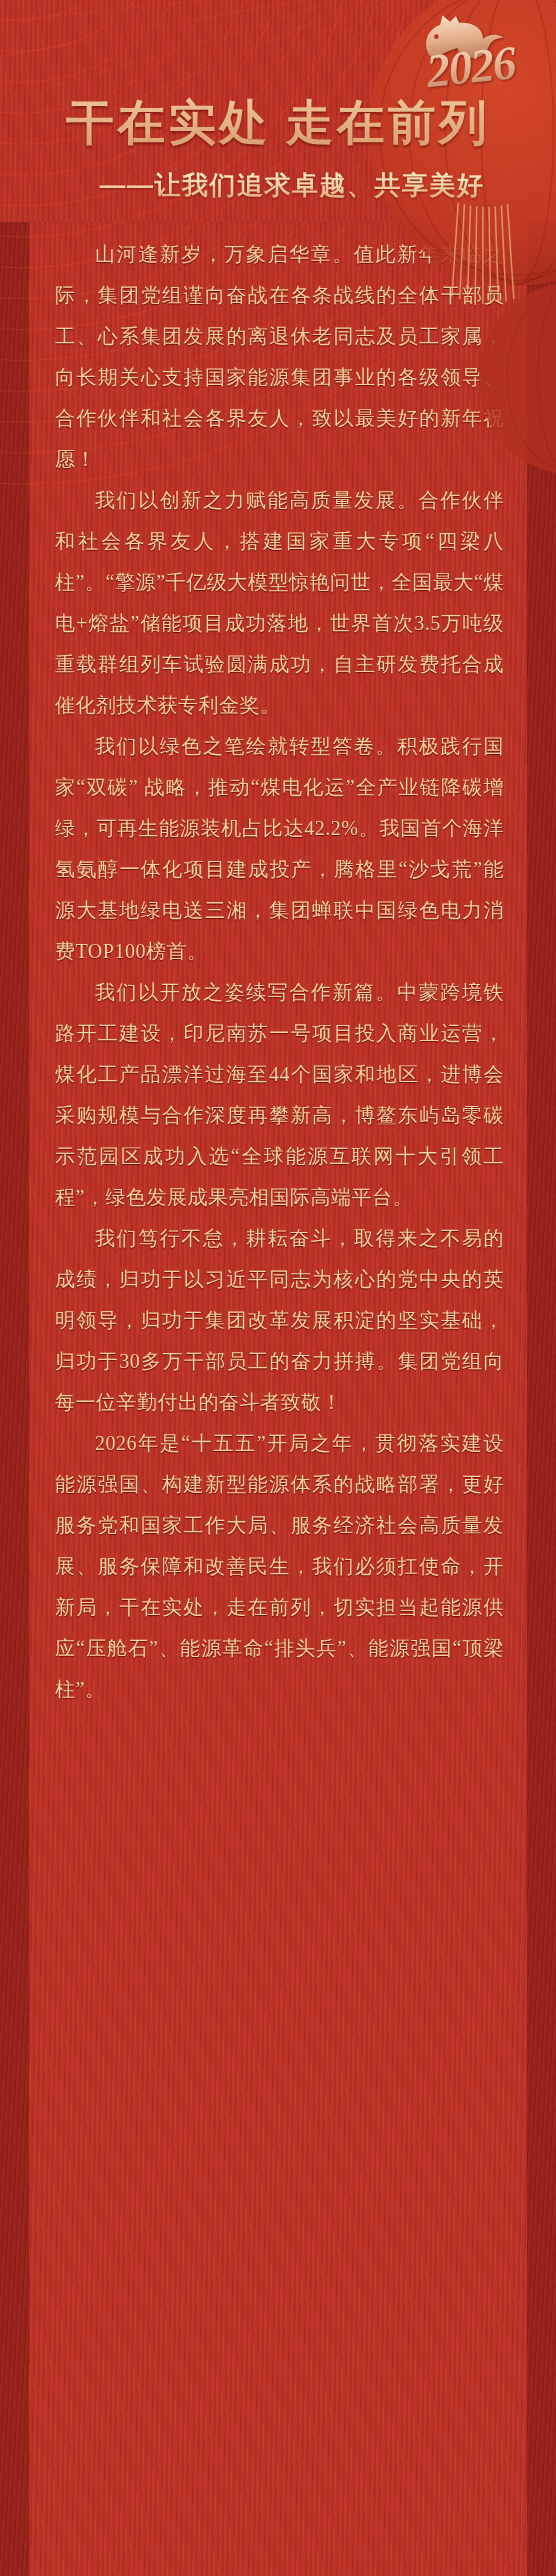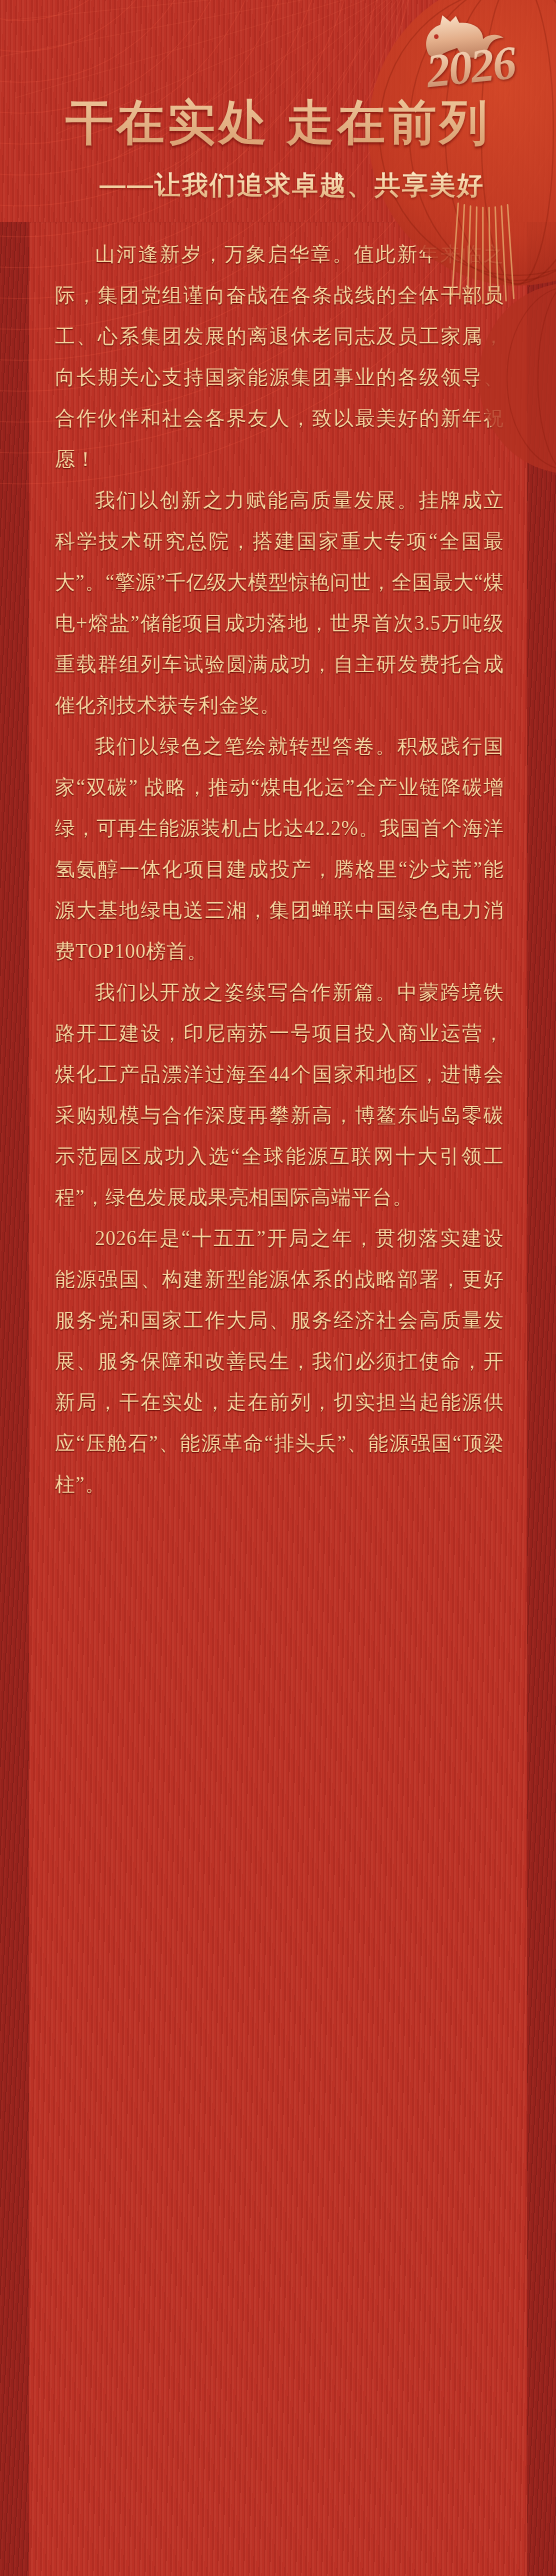--- a/index.html
+++ b/index.html
@@ -17,21 +17,21 @@
   }
   #header{position:absolute;top:0;left:0;width:556px;height:222px;z-index:1;}
   #card{
     position:absolute;top:222px;left:29px;right:29px;bottom:77px;z-index:1;
     border-radius:0 0 24px 24px;overflow:hidden;
     box-shadow:0 0 0 0.5px rgba(0,0,0,.05) inset;
   }
   #deco{position:absolute;top:0;left:0;width:556px;height:592px;z-index:2;pointer-events:none;}
   #header-text{position:absolute;top:0;left:0;width:556px;z-index:4;text-align:center;}
   h1#title{
-    margin:0;padding-top:97px;font-family:Liberation Sans, sans-serif;
+    margin:0;padding-top:97px;font-family:Liberation Serif, serif;
     font-size:48px;font-weight:bold;letter-spacing:3.1px;line-height:1.1;
     background:linear-gradient(180deg,#fff4dc 0%,#f6d7ab 48%,#d99d70 100%);
     -webkit-background-clip:text;background-clip:text;color:transparent;
     filter:drop-shadow(0 2.1px 1px rgba(96,6,2,.55));
   }
   #subtitle{
     margin-top:18.5px;font-family:"Liberation Sans", sans-serif;
     font-size:26px;font-weight:bold;letter-spacing:1.5px;
     background:linear-gradient(180deg,#fdeecd 0%,#f1ce9f 55%,#d9a071 100%);
     -webkit-background-clip:text;background-clip:text;color:transparent;
@@ -50,23 +50,24 @@
 </head>
 <body>
 
 <div id="page">
 
   <div id="header" class="paper-bg"></div>
 
   <div id="card" class="paper-bg">
     <div id="letter-body">
         <p>山河逢新岁，万象启华章。值此新年来临之际，集团党组谨向奋战在各条战线的全体干部员工、心系集团发展的离退休老同志及员工家属，向长期关心支持国家能源集团事业的各级领导、合作伙伴和社会各界友人，致以最美好的新年祝愿！</p>
-        <p>我们以创新之力赋能高质量发展。挂牌成立科学技术研究总院，搭建国家重大专项“全国最大”。“擎源”千亿级大模型惊艳问世，全国最大“煤电+熔盐”储能项目成功落地，世界首次3.5万吨级重载群组列车试验圆满成功，自主研发费托合成催化剂技术获专利金奖。</p>
+        <p>我们以创新之力赋能高质量发展。合作伙伴和社会各界友人，搭建国家重大专项“四梁八柱”。“擎源”千亿级大模型惊艳问世，全国最大“煤电+熔盐”储能项目成功落地，世界首次3.5万吨级重载群组列车试验圆满成功，自主研发费托合成催化剂技术获专利金奖。</p>
         <p>我们以绿色之笔绘就转型答卷。积极践行国家“双碳” 战略，推动“煤电化运”全产业链降碳增绿，可再生能源装机占比达42.2%。我国首个海洋氢氨醇一体化项目建成投产，腾格里“沙戈荒”能源大基地绿电送三湘，集团蝉联中国绿色电力消费TOP100榜首。</p>
         <p>我们以开放之姿续写合作新篇。中蒙跨境铁路开工建设，印尼南苏一号项目投入商业运营，煤化工产品漂洋过海至44个国家和地区，进博会采购规模与合作深度再攀新高，博鳌东屿岛零碳示范园区成功入选“全球能源互联网十大引领工程”，绿色发展成果亮相国际高端平台。</p>
+        <p>我们笃行不怠，耕耘奋斗，取得来之不易的成绩，归功于以习近平同志为核心的党中央的英明领导，归功于集团改革发展积淀的坚实基础，归功于30多万干部员工的奋力拼搏。集团党组向每一位辛勤付出的奋斗者致敬！</p>
         <p>2026年是“十五五”开局之年，贯彻落实建设能源强国、构建新型能源体系的战略部署，更好服务党和国家工作大局、服务经济社会高质量发展、服务保障和改善民生，我们必须扛使命，开新局，干在实处，走在前列，切实担当起能源供应“压舱石”、能源革命“排头兵”、能源强国“顶梁柱”。</p>
       </div>
 
   </div>
 
   <svg id="deco" viewBox="0 0 1080 1150">
     <g fill="none" stroke="rgba(255,100,72,.22)" stroke-width="1.6">
       <circle cx="40" cy="-200" r="240"></circle>
         <circle cx="40" cy="-200" r="300"></circle>
       <circle cx="40" cy="-200" r="360"></circle>

